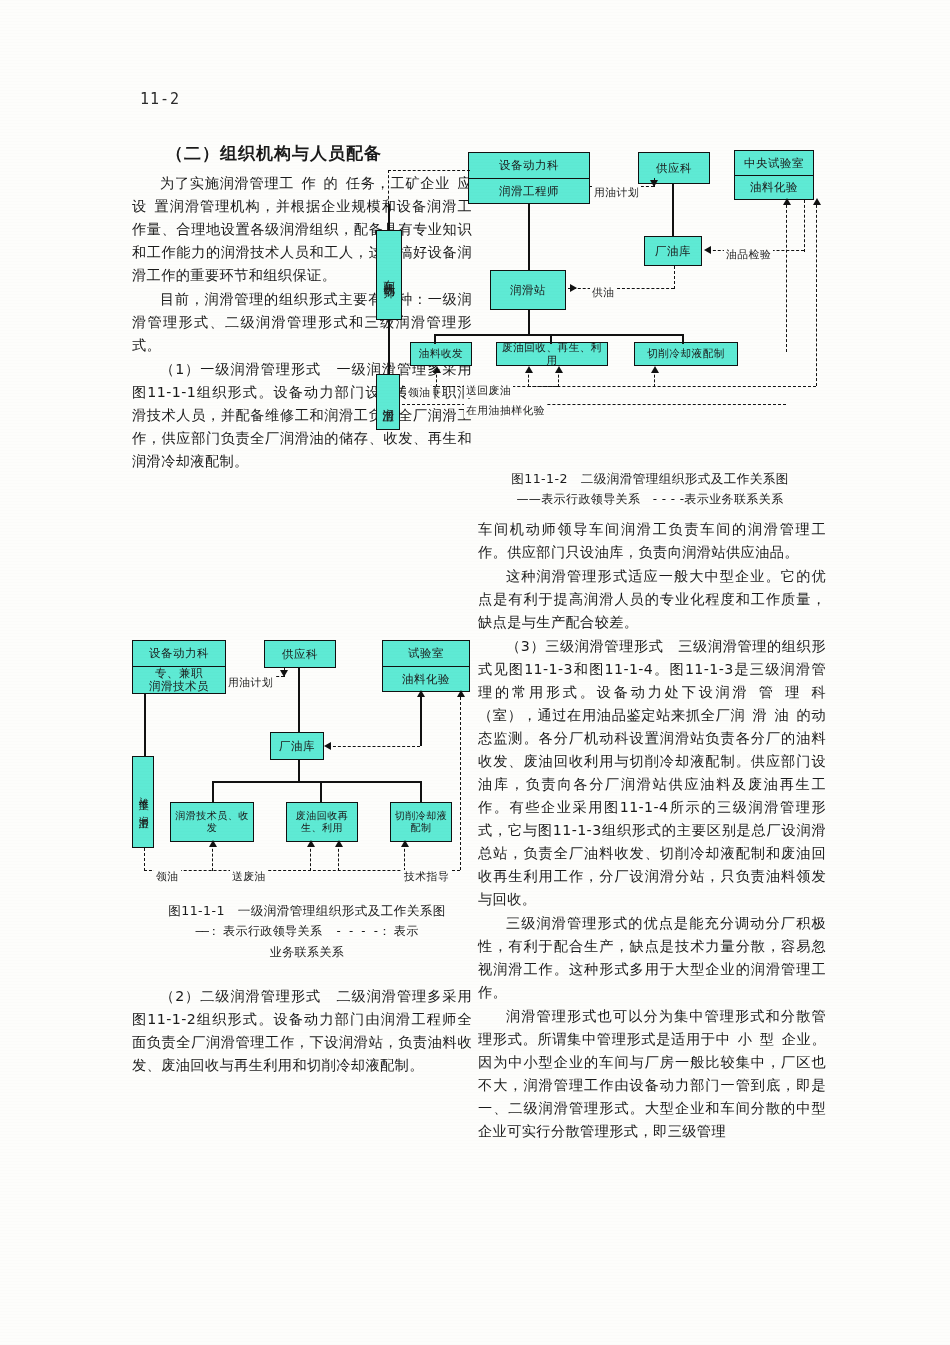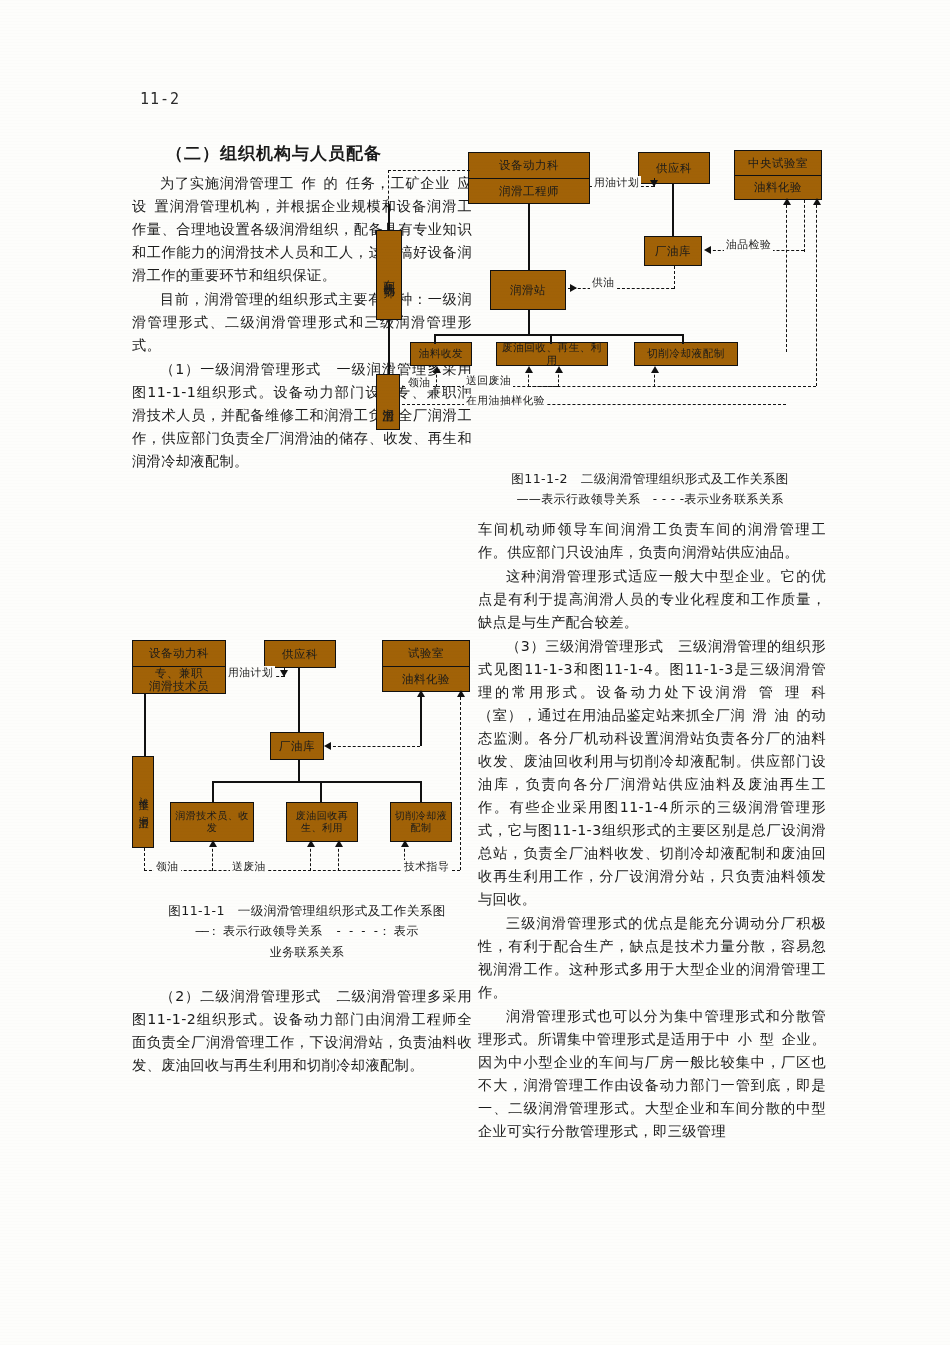--- a/index.html
+++ b/index.html
@@ -64,21 +64,21 @@
   .dashglyph{font-family:"DejaVu Sans Mono","Liberation Mono",monospace;letter-spacing:-1px;}
 
   
   .diagram{position:absolute;}
   #fig2{left:372px;top:142px;width:470px;height:330px;}
   #fig1{left:124px;top:636px;width:352px;height:252px;}
 
   .node{
     position:absolute;
     border:1.6px solid #111;
-    background:#a16207;
+    background:#5eead4;
     display:flex;align-items:center;justify-content:center;
     text-align:center;
     font-size:11.5px;
     line-height:1.25;
     letter-spacing:.5px;
     box-sizing:border-box;
   }
   .node.split{flex-direction:column;padding:0;}
   .node.split .top{
     flex:1;display:flex;align-items:center;justify-content:center;width:100%;
@@ -91,21 +91,21 @@
     writing-mode:vertical-rl;
     text-orientation:upright;
     letter-spacing:2px;
     padding:3px 0;
   }
   .node.sm{font-size:10.6px;}
   .node.xs{font-size:10px;}
 
   .lbl{
     position:absolute;font-size:10.8px;letter-spacing:.5px;
-    background:#fdfdfb;padding:0 2px;white-space:nowrap;
+    background:#fdfdfb;padding:0 2px;white-space:nowrap;margin-top:10px;
   }
 
   .ln{position:absolute;background:#111;}
   .h{height:1.6px;}
   .v{width:1.6px;}
 
   .dl{position:absolute;}
   .dl.h{
     height:0;border-top:1.8px dashed #111;background:none;
   }
@@ -147,21 +147,21 @@
 
   <div class="diagram" id="fig2">
 
     <div class="node split" style="left:96px;top:10px;width:122px;height:52px;">
       <div class="top">设备动力科</div>
       <div class="bot">润滑工程师</div>
     </div>
 
     <div class="node" style="left:266px;top:10px;width:72px;height:32px;">供应科</div>
 
-    <div class="node split" style="left:362px;top:8px;width:88px;height:50px;">
+    <div class="node split" style="left:362px;top:8px;width:80px;height:50px;">
       <div class="top">中央试验室</div>
       <div class="bot">油料化验</div>
     </div>
 
     <div class="node vert" style="left:4px;top:88px;width:26px;height:90px;">车间机动师</div>
 
     <div class="node" style="left:272px;top:94px;width:58px;height:30px;">厂油库</div>
 
     <div class="node" style="left:118px;top:128px;width:76px;height:40px;">润滑站</div>
 

